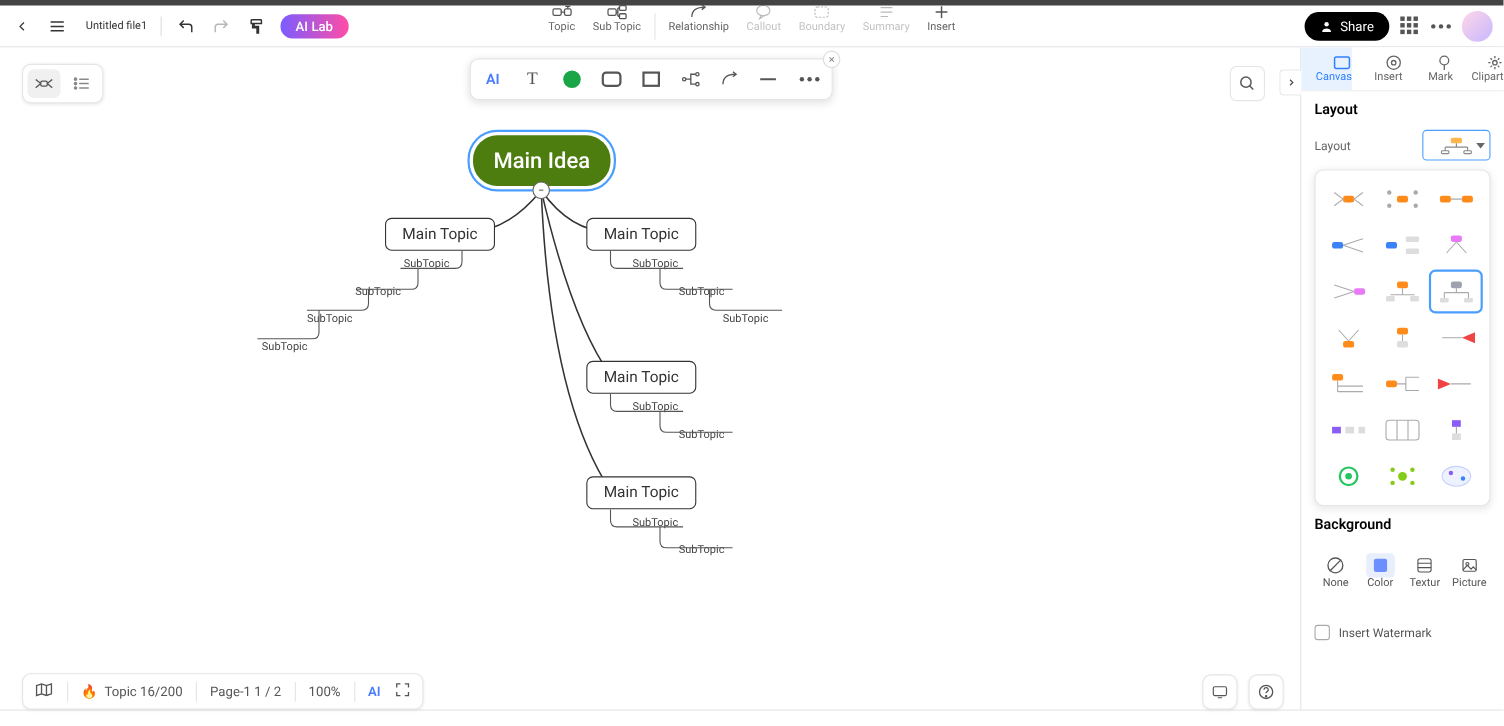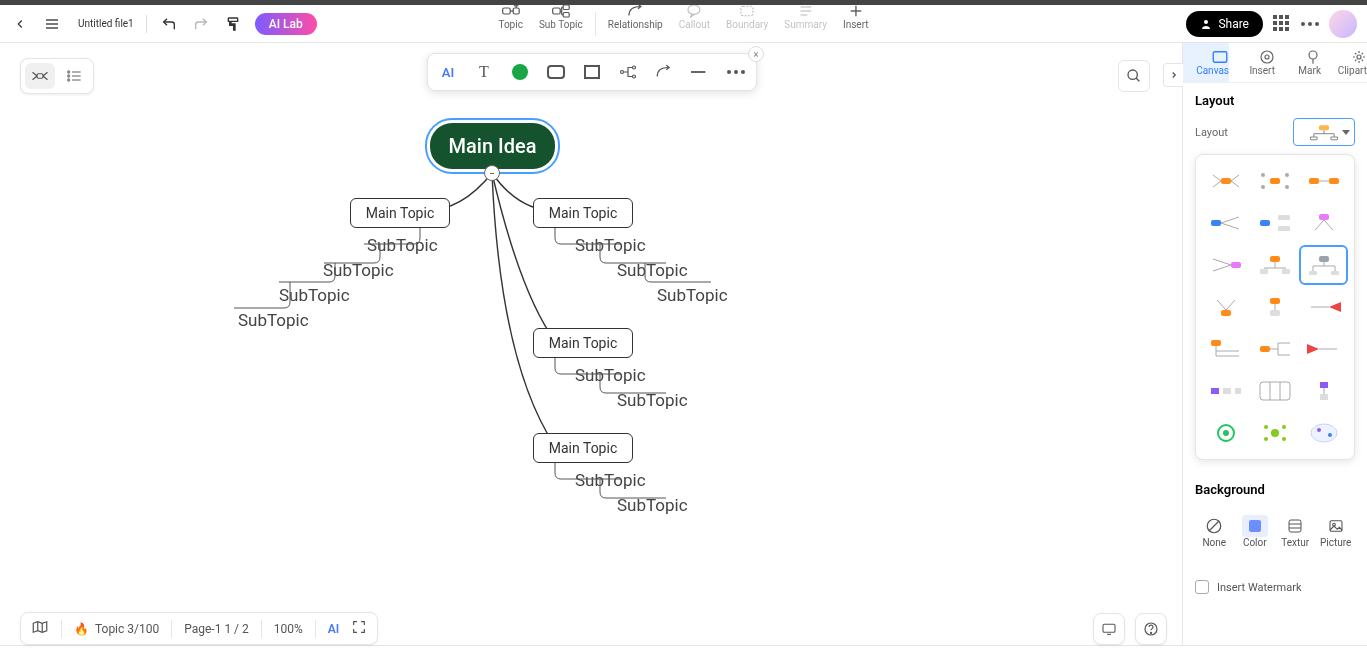--- a/index.html
+++ b/index.html
@@ -34,23 +34,23 @@
 .float-toolbar .ft{ width:28px;height:28px;display:flex;align-items:center;justify-content:center;border-radius:4px;cursor:pointer;color:#555;}
 .float-toolbar .ft.ai{ color:#4a7bff; font-weight:600; font-size:13px;}
 .ft .circ{ width:16px;height:16px;border-radius:50%;background:#1aa546;}
 .ft .round-rect{ width:18px;height:14px;border:2px solid #555;border-radius:4px;}
 .ft .rect{ width:16px;height:14px;border:2px solid #555;}
 .float-toolbar .close-x{ position:absolute;right:-8px;top:-8px;width:16px;height:16px;background:#fff;border:1px solid #ddd;border-radius:50%;display:flex;align-items:center;justify-content:center;font-size:10px;color:#888;cursor:pointer;}
 
 .canvas { position:absolute; inset:0; }
 .canvas svg { position:absolute; top:0; left:0; }
 .node { position:absolute; background:#fff; border:1px solid #333; border-radius:6px; display:flex; align-items:center; justify-content:center; font-size:14px; color:#333;}
-.node.main-idea { background:#14532d; color:#fff; border:none; border-radius:22px; font-size:20px; font-weight:500; }
+.node.main-idea { background:#4d7c0f; color:#fff; border:none; border-radius:22px; font-size:20px; font-weight:500; }
 .node.sel{ outline:2px solid #4a9eff; outline-offset:3px;}
-.subtopic{ position:absolute; font-size:17px; color:#444; background:transparent;}
+.subtopic{ position:absolute; font-size:10px; color:#444; background:transparent;}
 
 .minus-handle{ position:absolute; width:16px;height:16px;border:1px solid #666;border-radius:50%;background:#fff;display:flex;align-items:center;justify-content:center;font-size:10px;color:#333;cursor:pointer;}
 
 .right-panel{ position:absolute; top:43px; right:0; width:185px; bottom:15px; border-left:1px solid #e5e5e5; background:#fff; display:flex; flex-direction:column;}
 .rp-collapse{ position:absolute; left:-20px; top:20px; width:20px;height:24px;background:#fff;border:1px solid #e5e5e5;border-right:none;border-radius:4px 0 0 4px;display:flex;align-items:center;justify-content:center;cursor:pointer;}
 .rp-search{ position:absolute; left:-65px; top:17px; width:32px;height:32px;background:#fff;border:1px solid #e5e5e5;border-radius:6px;display:flex;align-items:center;justify-content:center;cursor:pointer;}
 .rp-tabs{ display:flex; border-bottom:1px solid #eee; }
 .rp-tab{ flex:1; display:flex;flex-direction:column;align-items:flex-end;padding:6px 0;cursor:pointer;font-size:10px;color:#666;}
 .rp-tab.active{ background:#e8f2ff; color:#2f7fff;}
 .rp-body{ padding:10px 12px; overflow:auto;}
@@ -560,21 +560,21 @@
         </div>
       <div class="lg-item">
           <svg class="mini" width="34" height="22">
             <ellipse cx="17" cy="11" rx="13" ry="9" fill="#eef2ff" stroke="#c7d2fe"></ellipse>
             <circle cx="12" cy="8" r="2" fill="#8b5cf6"></circle>
             <circle cx="23" cy="13" r="2" fill="#3b82f6"></circle>
           </svg>
         </div>
     </div>
 
-    <div class="rp-section-title" style="margin-top:22px">Background</div>
+    <div class="rp-section-title" style="margin-top:10px">Background</div>
     <div class="bg-tabs">
       <div class="bg-tab">
           <div class="bg-ico">
             <svg width="18" height="18" viewBox="0 0 24 24" fill="none" stroke="#555" stroke-width="1.6">
               <circle cx="12" cy="12" r="9"></circle>
               <line x1="5" y1="19" x2="19" y2="5"></line>
             </svg>
           </div>
           <span>None</span>
         </div>
@@ -618,21 +618,21 @@
 
 <div class="bottombar">
   <div><svg width="18" height="16" viewBox="0 0 24 20" fill="none" stroke="#555" stroke-width="1.6">
         <path d="M3 5l6-2 6 2 6-2v12l-6 2-6-2-6 2z"></path>
         <line x1="9" y1="3" x2="9" y2="15"></line>
         <line x1="15" y1="5" x2="15" y2="17"></line>
       </svg></div>
   <div class="sep"></div>
   <div style="display:flex;align-items:center;gap:6px">
       <span class="fire">🔥</span>
-      <span>Topic 3/100</span>
+      <span>Topic 16/200</span>
     </div>
   <div class="sep"></div>
   <span>Page-1  1 / 2</span>
   <div class="sep"></div>
   <span>100%</span>
   <div class="sep"></div>
   <span class="ai">AI</span>
   <div><svg width="16" height="16" viewBox="0 0 24 24" fill="none" stroke="#555" stroke-width="1.8">
         <path d="M4 9V4h5M20 9V4h-5M4 15v5h5M20 15v5h-5"></path>
       </svg></div>

